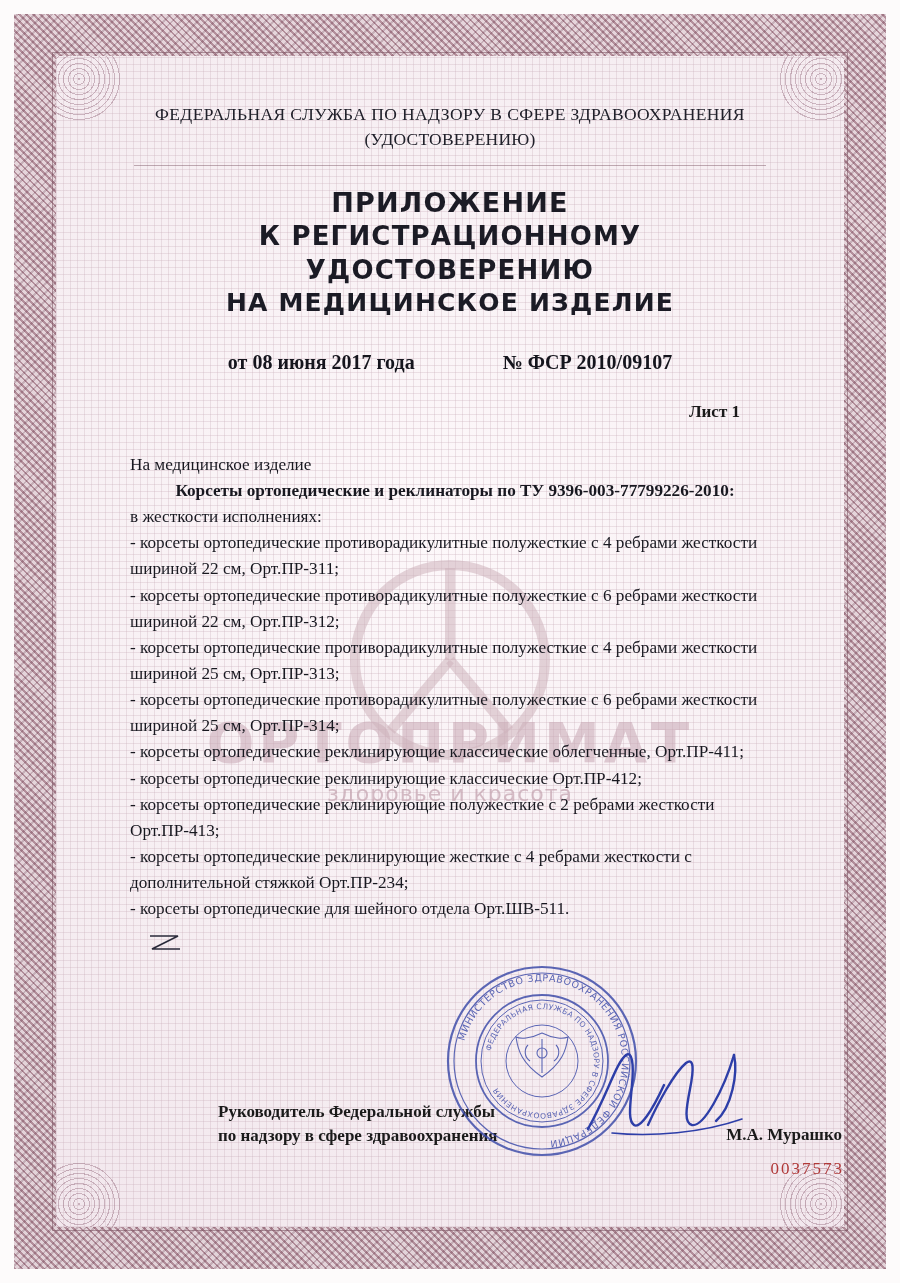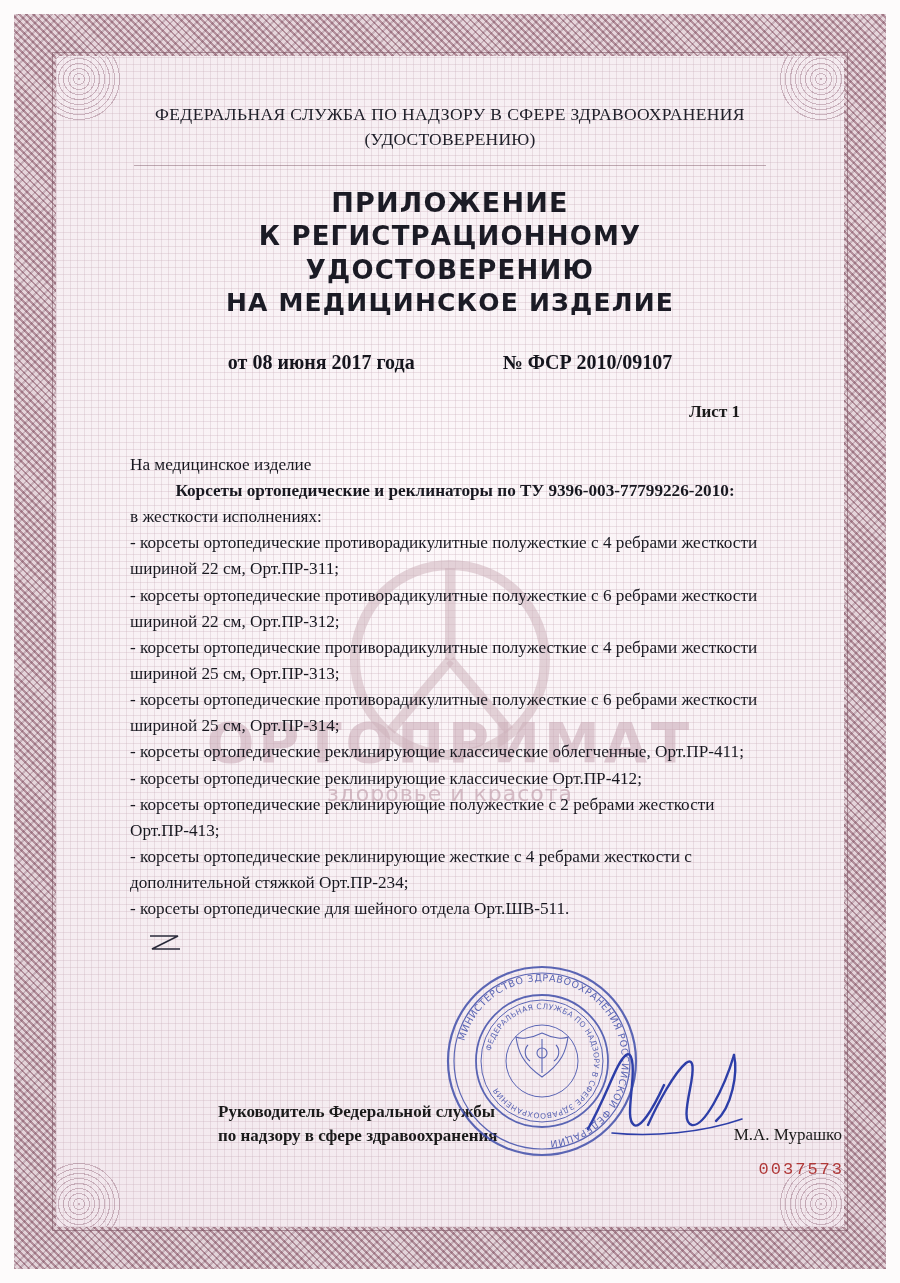--- a/index.html
+++ b/index.html
@@ -222,28 +222,28 @@
     bottom: 22px;
     font-weight: 700;
     font-size: 17px;
     line-height: 1.45;
     margin-left: 30px;
   }
   .signer {
     position: absolute;
     right: 58px;
     bottom: 26px;
-    font-weight: 400;
+    font-weight: 700;
     font-size: 17px;
   }
   .docnum {
     position: absolute;
     right: 56px;
     bottom: -8px;
-    font-family: Liberation Mono, monospace;
+    font-family: Liberation Serif, serif;
     font-size: 17px;
     letter-spacing: 2px;
     color: #b03838;
   }
 
   
   .stamp {
     position: absolute;
     left: 330px;
     bottom: 10px;

